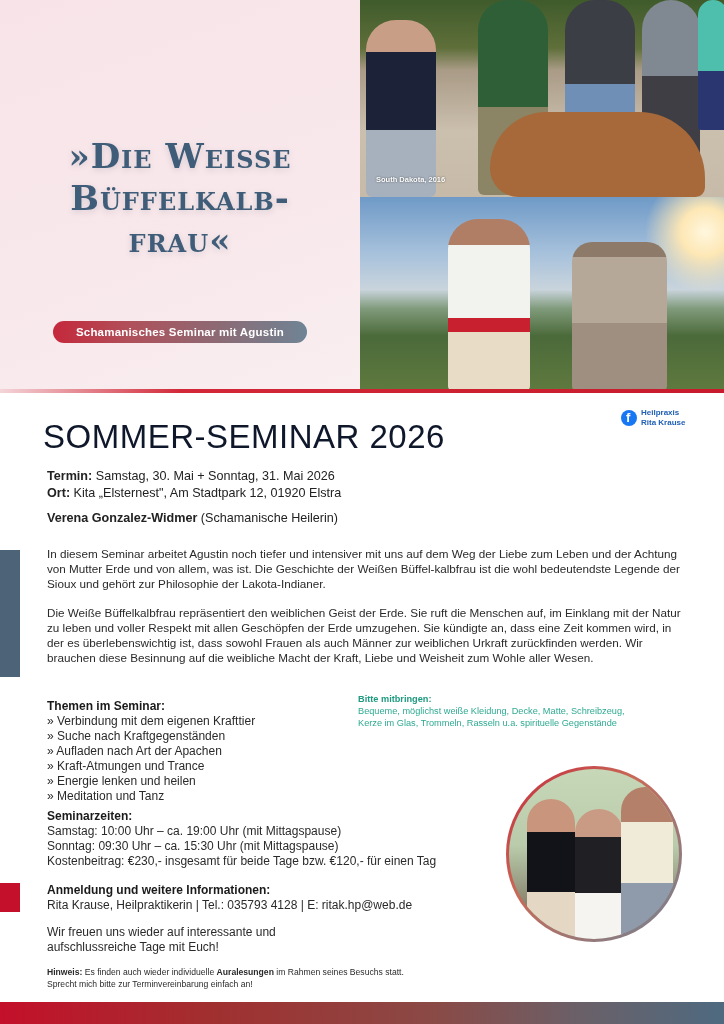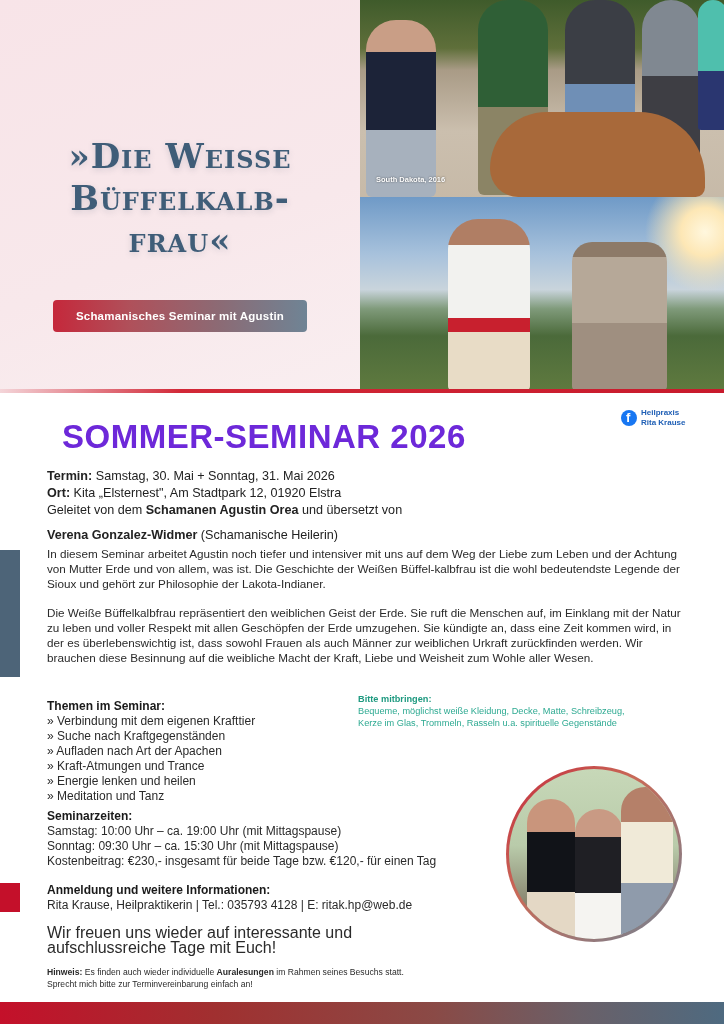--- a/index.html
+++ b/index.html
@@ -15,22 +15,22 @@
     .hero-title {
       position: absolute; left: 30px; top: 135px; width: 300px;
       text-align: center; color: #3f5d78;
       font-family: "DejaVu Serif", "Liberation Serif", serif;
       font-size: 34px; line-height: 42px; letter-spacing: 1px;
       font-variant: small-caps; font-weight: bold;
       text-shadow: 0 2px 6px rgba(60,80,100,0.18);
     }
     .hero-title span { display: block; }
     .hero-button {
-      position: absolute; left: 53px; top: 300px; width: 254px; height: 32px;
-      border-radius: 4px;
+      position: absolute; left: 53px; top: 321px; width: 254px; height: 22px;
+      border-radius: 11px;
       background: linear-gradient(90deg, #c5283b 0%, #b0505a 30%, #8c6a74 65%, #6f8495 100%);
       color: #ffffff; font-size: 11.5px; font-weight: bold;
       display: flex; align-items: center; justify-content: center;
       letter-spacing: 0.2px; cursor: pointer;
     }
 
     .photo-top {
       position: absolute; left: 360px; top: 0; width: 364px; height: 219px; overflow: hidden;
       background:
         radial-gradient(ellipse 50px 40px at 300px 155px, #b0713c 0%, #a46534 60%, transparent 61%),
@@ -62,21 +62,21 @@
 
     .hero-divider { position: absolute; left: 0; top: 389px; width: 724px; height: 4px;
       background: linear-gradient(90deg, #f4d5d9 0%, #d22837 25%, #c81a2c 100%); }
 
     
     .fb-badge { position: absolute; left: 621px; top: 408px; display: flex; align-items: center; gap: 4px; }
     .fb-icon { width: 16px; height: 16px; border-radius: 50%; background: #1877f2; position: relative; }
     .fb-icon::after { content: "f"; position: absolute; left: 5px; top: 0px; color: #fff; font-weight: bold; font-size: 13px; font-family: "Liberation Sans", sans-serif; }
     .fb-text { font-size: 8px; font-weight: bold; color: #1f5fb5; line-height: 10px; }
 
-    .main-title { position: absolute; left: 62px; top: 418px; font-size: 33px; font-weight: bold; color: #6d28d9; letter-spacing: 0.5px; }
+    .main-title { position: absolute; left: 43px; top: 418px; font-size: 33px; font-weight: normal; color: #0f172a; letter-spacing: 0.5px; }
 
     .info { position: absolute; left: 47px; top: 468px; font-size: 12.6px; line-height: 17px; color: #222; }
     .info .row { white-space: nowrap; }
     .info .row.gap { margin-top: 8px; }
     .info b { font-weight: bold; }
 
     .accent-blue { position: absolute; left: 0; top: 550px; width: 20px; height: 127px; background: #4d6478; }
     .accent-red { position: absolute; left: 0; top: 883px; width: 20px; height: 29px; background: #c4102a; }
 
     .para { position: absolute; left: 47px; width: 640px; font-size: 11.7px; line-height: 15px; color: #2a2a2a; }
@@ -87,21 +87,21 @@
     .topics .h { font-weight: bold; color: #1a1a1a; margin-top: 6px; }
 
     .bring { position: absolute; left: 358px; top: 693px; width: 320px; font-size: 9.2px; line-height: 12px; color: #2eaa92; }
     .bring .h { font-weight: bold; color: #1f9a80; }
 
     .times { position: absolute; left: 47px; top: 809px; font-size: 12px; line-height: 15px; color: #2a2a2a; }
     .times .h { font-weight: bold; color: #1a1a1a; }
 
     .contact { position: absolute; left: 47px; top: 883px; font-size: 12px; line-height: 15px; color: #2a2a2a; }
     .contact .h { font-weight: bold; color: #1a1a1a; }
-    .closing { position: absolute; left: 47px; top: 925px; font-size: 16px; line-height: 15px; color: #2a2a2a; }
+    .closing { position: absolute; left: 47px; top: 925px; font-size: 12px; line-height: 15px; color: #2a2a2a; }
 
     .note { position: absolute; left: 47px; top: 966px; font-size: 8.6px; line-height: 12px; color: #2a2a2a; }
     .note b { font-weight: bold; }
 
     .group-photo {
       position: absolute; left: 506px; top: 766px; width: 176px; height: 176px; border-radius: 50%;
       padding: 3px;
       background: linear-gradient(135deg, #c5283b 0%, #c86a58 40%, #6f8495 100%);
     }
     .group-photo .inner { width: 100%; height: 100%; border-radius: 50%; overflow: hidden; position: relative;
@@ -154,23 +154,20 @@
 
 <div class="main-title">SOMMER-SEMINAR 2026</div>
 
 <div class="info">
   <div class="row">
     <b>Termin:</b><span> Samstag, 30. Mai + Sonntag, 31. Mai 2026</span>
   </div>
   <div class="row">
     <b>Ort:</b><span> Kita „Elsternest", Am Stadtpark 12, 01920 Elstra</span>
   </div>
-  <div class="row">
-    <span>Geleitet von dem </span><b>Schamanen Agustin Orea</b><span> und übersetzt von</span>
-  </div>
   <div class="row gap">
     <b>Verena Gonzalez-Widmer</b><span> (Schamanische Heilerin)</span>
   </div>
 </div>
 
 <div class="accent-blue"></div>
 <div class="accent-red"></div>
 
 <div class="para para1">In diesem Seminar arbeitet Agustin noch tiefer und intensiver mit uns auf dem Weg der Liebe zum Leben und der Achtung von Mutter Erde und von allem, was ist. Die Geschichte der Weißen Büffel-kalbfrau ist die wohl bedeutendste Legende der Sioux und gehört zur Philosophie der Lakota-Indianer.</div>
 <div class="para para2">Die Weiße Büffelkalbfrau repräsentiert den weiblichen Geist der Erde. Sie ruft die Menschen auf, im Einklang mit der Natur zu leben und voller Respekt mit allen Geschöpfen der Erde umzugehen. Sie kündigte an, dass eine Zeit kommen wird, in der es überlebenswichtig ist, dass sowohl Frauen als auch Männer zur weiblichen Urkraft zurückfinden werden. Wir brauchen diese Besinnung auf die weibliche Macht der Kraft, Liebe und Weisheit zum Wohle aller Wesen.</div>

